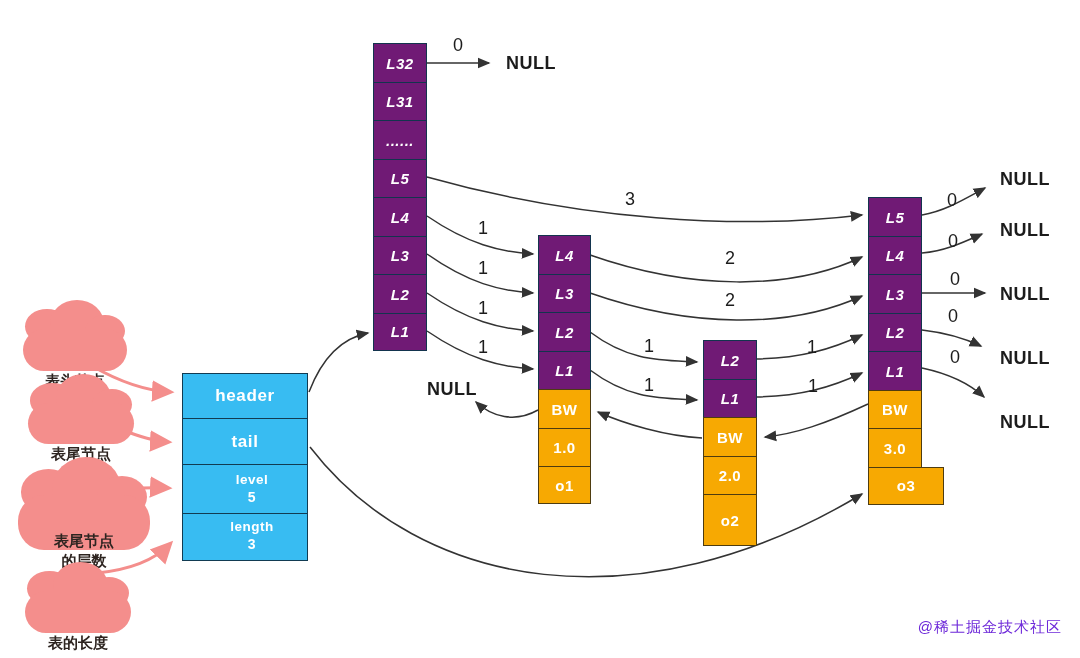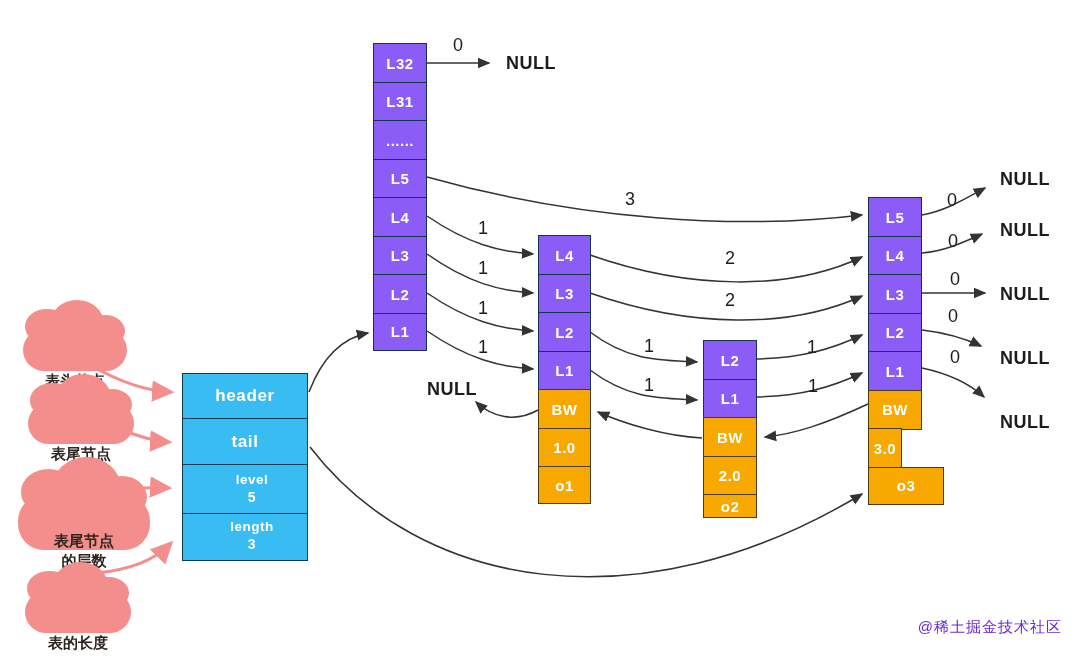--- a/index.html
+++ b/index.html
@@ -19,21 +19,21 @@
     z-index: 2;
     border: 1.6px solid #13344e;
     display: flex;
     align-items: center;
     justify-content: center;
     color: #ffffff;
     font-weight: bold;
     font-size: 15px;
     letter-spacing: 0.5px;
   }
-  .blue   { background: #8b5cf6; }
+  .blue   { background: #701a75; font-style: italic; }
   .lblue  { background: #38bcf2; border-color: #123b52; }
   .orange { background: #f7a902; border-color: #4e3c10; }
 
   .struct-cell { font-size: 17px; letter-spacing: 0.6px; }
   .struct-two { flex-direction: column; line-height: 1.25; padding-left: 14px; }
   .struct-two .lbl { font-size: 13.5px; }
   .struct-two .val { font-size: 14px; }
 
   .float-label {
     position: absolute;
@@ -179,29 +179,29 @@
   <div class="cell blue" style="left:538px; top:312px; width:53px; height:40px">L2</div>
   <div class="cell blue" style="left:538px; top:350.5px; width:53px; height:40px">L1</div>
   <div class="cell orange" style="left:538px; top:389px; width:53px; height:40px">BW</div>
   <div class="cell orange" style="left:538px; top:427.5px; width:53px; height:40px">1.0</div>
   <div class="cell orange" style="left:538px; top:466px; width:53px; height:38px">o1</div>
 
   <div class="cell blue" style="left:703px; top:340px; width:54px; height:40px">L2</div>
   <div class="cell blue" style="left:703px; top:378.5px; width:54px; height:40px">L1</div>
   <div class="cell orange" style="left:703px; top:417px; width:54px; height:40px">BW</div>
   <div class="cell orange" style="left:703px; top:455.5px; width:54px; height:40px">2.0</div>
-  <div class="cell orange" style="left:703px; top:494px; width:54px; height:24px">o2</div>
+  <div class="cell orange" style="left:703px; top:494px; width:54px; height:52px">o2</div>
 
   <div class="cell blue" style="left:868px; top:197px; width:54px; height:40px">L5</div>
   <div class="cell blue" style="left:868px; top:235.5px; width:54px; height:40px">L4</div>
   <div class="cell blue" style="left:868px; top:274px; width:54px; height:40px">L3</div>
   <div class="cell blue" style="left:868px; top:312.5px; width:54px; height:40px">L2</div>
   <div class="cell blue" style="left:868px; top:351px; width:54px; height:40px">L1</div>
   <div class="cell orange" style="left:868px; top:389.5px; width:54px; height:40px">BW</div>
-  <div class="cell orange" style="left:868px; top:428px; width:34px; height:40px">3.0</div>
+  <div class="cell orange" style="left:868px; top:428px; width:54px; height:40px">3.0</div>
   <div class="cell orange" style="left:868px; top:466.5px; width:76px; height:38px">o3</div>
 
   <span class="float-label" style="left:458px; top:45px">0</span>
   <span class="float-label" style="left:630px; top:199px">3</span>
   <span class="float-label" style="left:483px; top:228px">1</span>
   <span class="float-label" style="left:483px; top:268px">1</span>
   <span class="float-label" style="left:483px; top:308px">1</span>
   <span class="float-label" style="left:483px; top:347px">1</span>
   <span class="float-label" style="left:730px; top:258px">2</span>
   <span class="float-label" style="left:730px; top:300px">2</span>

